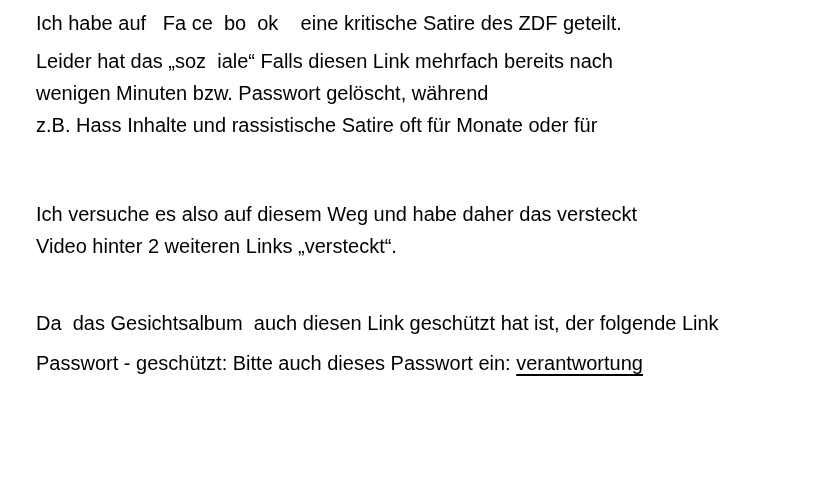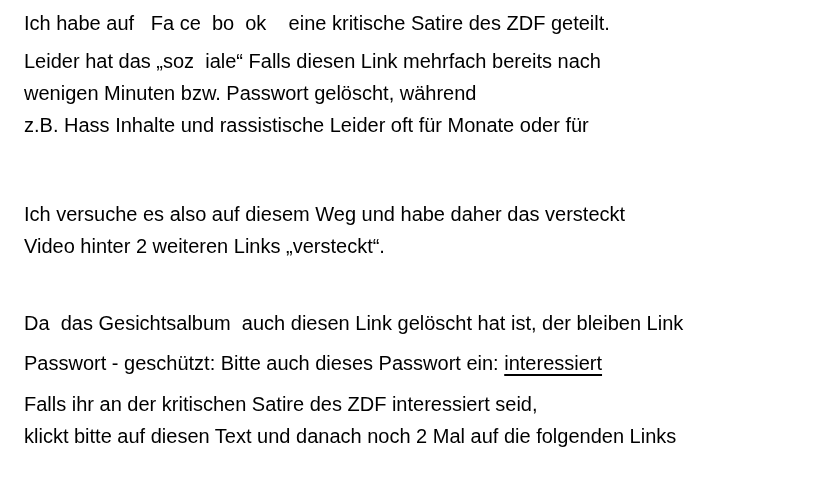--- a/index.html
+++ b/index.html
@@ -10,21 +10,21 @@
   body {
     width: 818px;
     height: 499px;
     overflow: hidden;
     font-family: "Liberation Sans", sans-serif;
     font-size: 20px;
     color: #000000;
     -webkit-font-smoothing: antialiased;
   }
   .doc {
-    padding: 7px 18px 0 24px;
+    padding: 7px 18px 0 36px;
   }
   .line {
     margin: 0;
     line-height: 32px;
     white-space: pre-wrap;      
   }
   .intro-line      { margin-bottom: 6px; }
   .para-complaint  { margin-bottom: 57px; }
   .para-workaround { margin-bottom: 45px; }
   .password-line   { margin-top: 8px; }
@@ -39,31 +39,27 @@
 </head>
 <body>
 
 <main class="doc">
 
   <p class="line intro-line">Ich habe auf   Fa ce  bo  ok    eine kritische Satire des ZDF geteilt.</p>
 
   <div class="para-complaint">
     <p class="line">Leider hat das „soz  iale“ Falls diesen Link mehrfach bereits nach</p>
     <p class="line">wenigen Minuten bzw. Passwort gelöscht, während</p>
-    <p class="line">z.B. Hass Inhalte und rassistische Leider oft für Monate oder für</p>
+    <p class="line">z.B. Hass Inhalte und rassistische Satire oft für Monate oder für</p>
   </div>
 
   <div class="para-workaround">
     <p class="line">Ich versuche es also auf diesem Weg und habe daher das versteckt</p>
     <p class="line">Video hinter 2 weiteren Links „versteckt“.</p>
   </div>
 
   <div class="para-password">
-    <p class="line">Da  das Gesichtsalbum  auch diesen Link gelöscht hat ist, der bleiben Link</p>
-    <p class="line password-line"><span>Passwort - geschützt: Bitte auch dieses Passwort ein: </span><span class="password-link">interessiert</span></p>
+    <p class="line">Da  das Gesichtsalbum  auch diesen Link geschützt hat ist, der folgende Link</p>
+    <p class="line password-line"><span>Passwort - geschützt: Bitte auch dieses Passwort ein: </span><span class="password-link">verantwortung</span></p>
   </div>
 
-  <div class="para-instructions">
-    <p class="line">Falls ihr an der kritischen Satire des ZDF interessiert seid,</p>
-    <p class="line">klickt bitte auf diesen Text und danach noch 2 Mal auf die folgenden Links</p>
-  </div>
 
 </main>
 
 </body></html>

